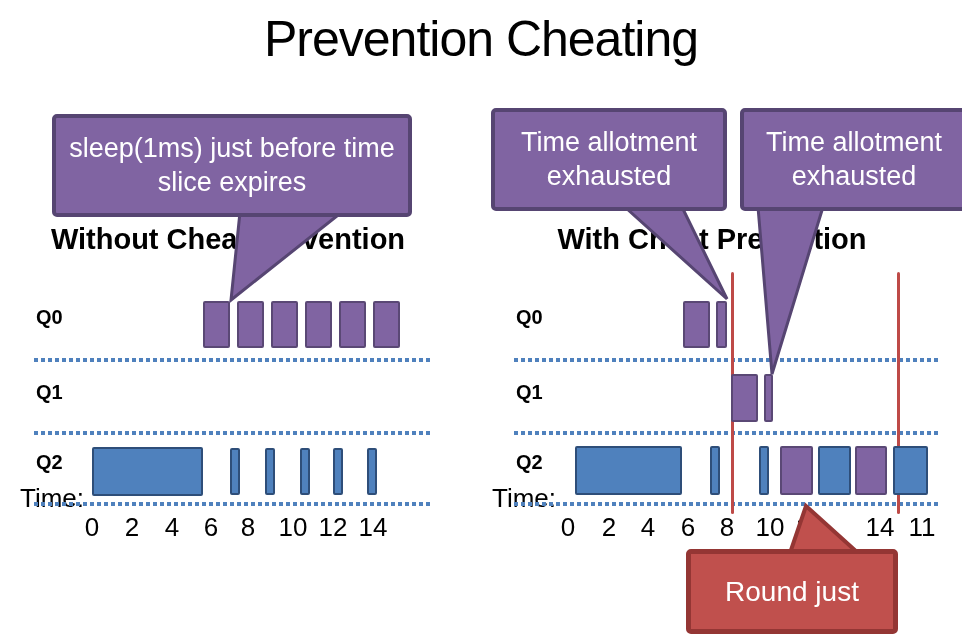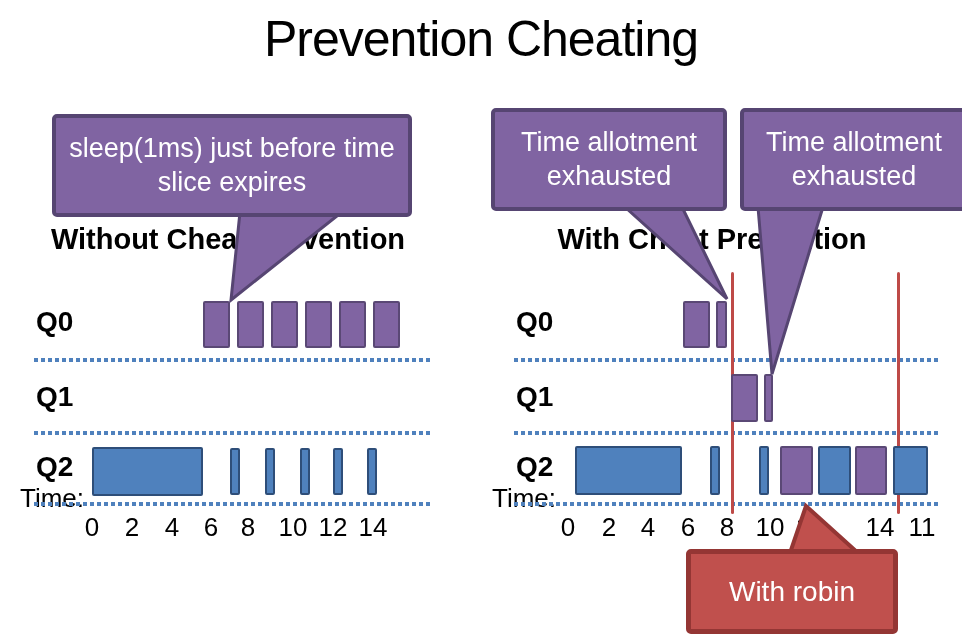--- a/index.html
+++ b/index.html
@@ -11,21 +11,21 @@
     position:absolute;left:0;top:10px;width:962px;text-align:center;
     font-size:50px;font-weight:400;letter-spacing:-1px;color:var(--text-dark);
   }
   .heading{
     position:absolute;top:223px;text-align:center;font-size:29px;font-weight:bold;
     color:var(--text-dark);white-space:nowrap;
   }
   .heading.left{left:28px;width:400px;}
   .heading.right{left:482px;width:460px;}
   .qlabel{
-    position:absolute;font-size:28px;font-weight:bold;color:var(--text-dark);
+    position:absolute;font-size:20px;font-weight:bold;color:var(--text-dark);
   }
   .time-prefix{
     position:absolute;top:483px;font-size:26px;color:var(--text-dark);white-space:nowrap;
   }
   .tick{
     position:absolute;transform:translateX(-50%);font-size:26px;color:var(--text-dark);
     white-space:nowrap;
   }
   .dotted-line{
     position:absolute;height:4px;
@@ -136,16 +136,16 @@
 
   <div class="callout purple" style="left:480px;top:108px;width:236px;height:103px;">
     <span>Time allotment exhausted</span>
   </div>
 
   <div class="callout purple" style="left:729px;top:108px;width:228px;height:103px;">
     <span>Time allotment exhausted</span>
   </div>
 
   <div class="callout red" style="left:675px;top:549px;width:212px;height:85px;">
-    <span>With robin</span>
+    <span>Round just</span>
   </div>
 
 </div>
 
 </body></html>

